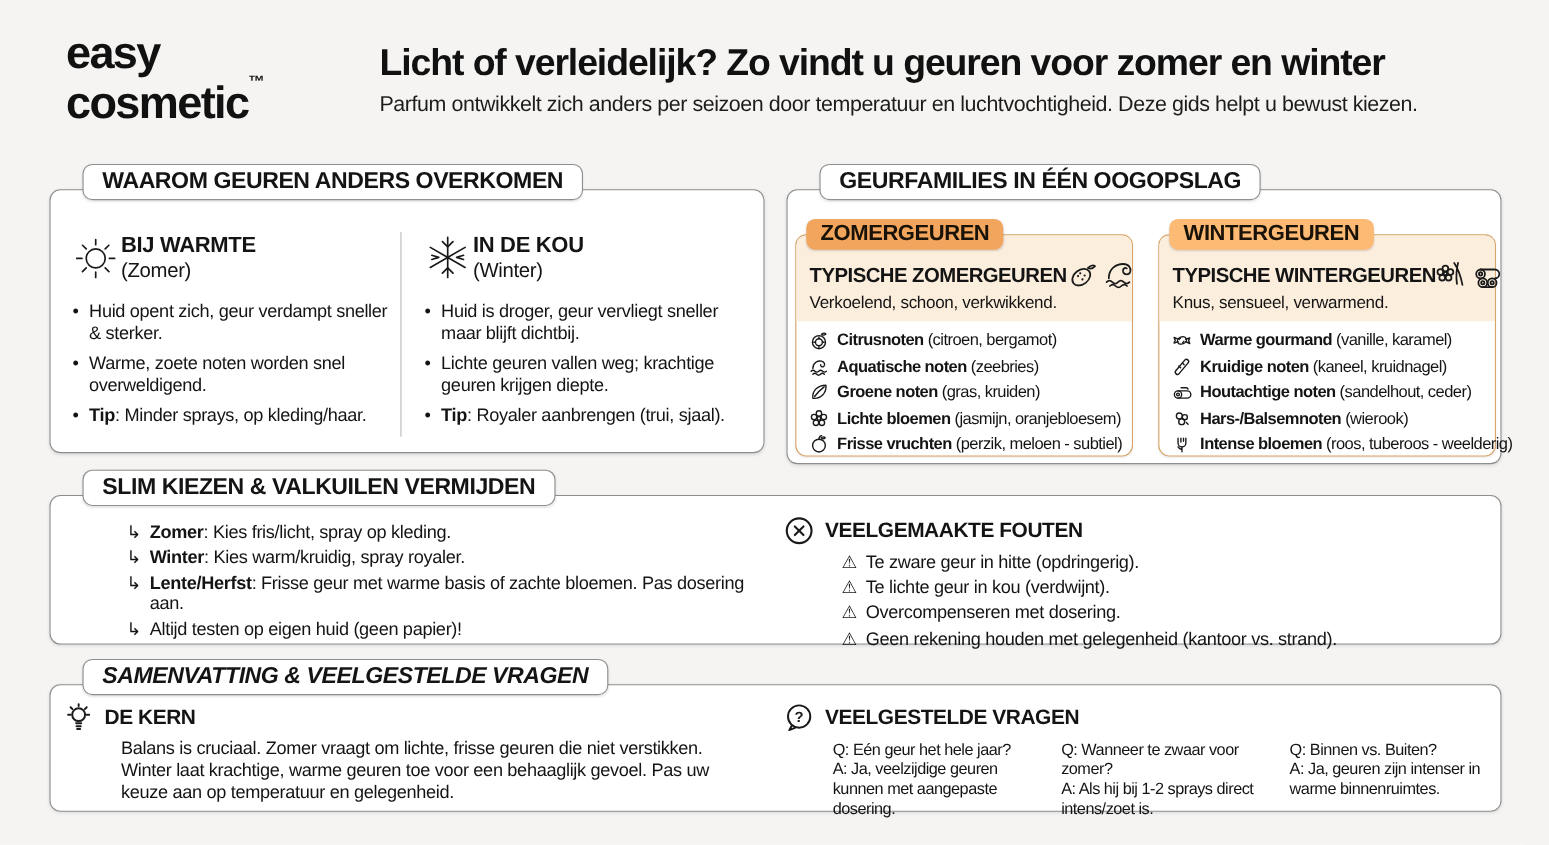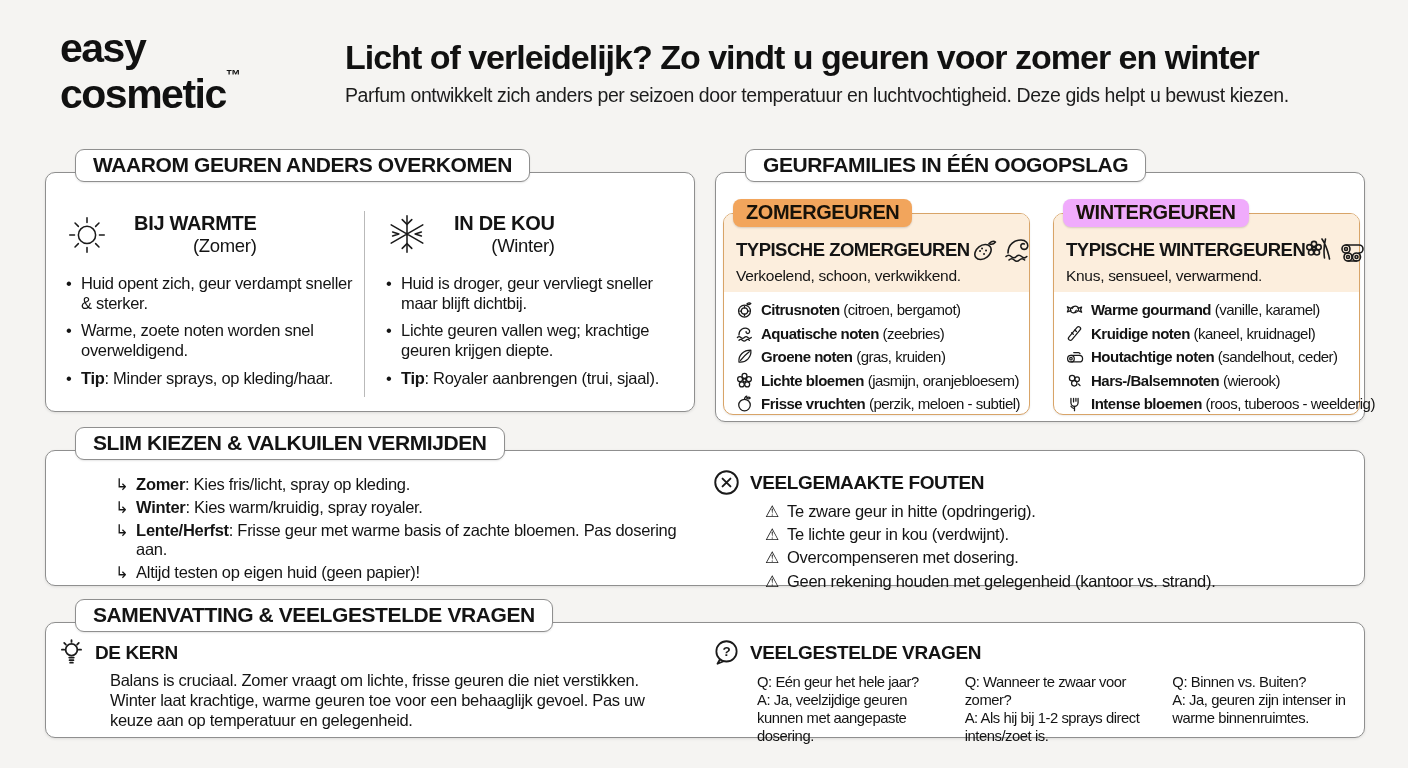--- a/index.html
+++ b/index.html
@@ -13,21 +13,21 @@
   .subtitle{position:absolute;left:345px;top:84px;width:1010px;font-size:19.5px;letter-spacing:-.4px;color:#1c1c1c;white-space:nowrap;}
 
   
   .box{position:absolute;background:#fff;border:1.5px solid #8f8f8f;border-radius:10px;box-shadow:0 1px 3px rgba(0,0,0,.10);}
   .pill{position:absolute;background:#fff;border:1.5px solid #8f8f8f;border-radius:9px;padding:3px 17px 4px;font-weight:bold;font-size:21px;letter-spacing:-.4px;z-index:4;box-shadow:0 1px 2px rgba(0,0,0,.10);white-space:nowrap;}
 
   svg.ic{stroke:#1a1a1a;fill:none;stroke-width:1.6;stroke-linecap:round;stroke-linejoin:round;flex:none;}
 
   
   .why-col{position:absolute;top:38px;width:290px;}
-  .why-head{display:flex;align-items:center;gap:24px;text-align:right;}
+  .why-head{display:flex;align-items:center;gap:0;}
   .why-titles .t1{font-weight:bold;font-size:20px;letter-spacing:-.3px;}
   .why-titles .t2{font-size:18.5px;letter-spacing:-.3px;}
   .why-list{margin:16px 0 0;padding:0;list-style:none;}
   .why-list li{position:relative;padding-left:17px;font-size:16.5px;letter-spacing:-.3px;line-height:1.22;margin-bottom:7px;}
   .why-list li:before{content:"•";position:absolute;left:2px;}
   .vdiv{position:absolute;left:318px;top:38px;bottom:14px;width:1px;background:#b9b9b9;}
   b.lbl{font-weight:bold;}
 
   
   .fam-card{position:absolute;top:40px;width:305px;height:200px;background:#fff;border:1.5px solid #d8a468;border-radius:10px;box-shadow:0 1px 2px rgba(0,0,0,.08);}
@@ -169,21 +169,21 @@
               <circle cx="12" cy="14" r="7.3"></circle>
               <path d="M12 6.7 C12 4.5 13 3.2 15 2.6"></path>
               <path d="M14.6 5 q3 -2 4.6 0 q-2.2 2.4 -4.6 0"></path>
             </svg>
           <span><b>Frisse vruchten</b><span> (perzik, meloen - subtiel)</span></span>
         </div>
       </div>
     </div>
 
     <div class="fam-card" style="left:337px;">
-      <div class="fam-tab" style="background:#f0abfc;">WINTERGEUREN</div>
+      <div class="fam-tab" style="background:#fdba74;">WINTERGEUREN</div>
       <div class="fam-head">
         <div class="fam-head-row">
           <div class="fam-heading">TYPISCHE WINTERGEUREN</div>
           <div class="fam-icons">
             <svg class="ic" width="28" height="28" viewBox="0 0 28 28">
               <circle cx="9" cy="8" r="2.6"></circle>
                 <circle cx="13.6" cy="11.2" r="2.6"></circle>
                 <circle cx="11.9" cy="16.4" r="2.6"></circle>
                 <circle cx="6.1" cy="16.4" r="2.6"></circle>
                 <circle cx="4.4" cy="11.2" r="2.6"></circle>
@@ -297,21 +297,21 @@
             <span>Overcompenseren met dosering.</span>
           </li>
         <li>
             <span class="glyph">⚠</span>
             <span>Geen rekening houden met gelegenheid (kantoor vs. strand).</span>
           </li>
       </ul>
     </div>
   </div>
 
-  <div class="pill" style="left:75px;top:599px;">SAMENVATTING &amp; VEELGESTELDE VRAGEN</div>
+  <div class="pill" style="left:75px;top:599px;font-style:italic;">SAMENVATTING &amp; VEELGESTELDE VRAGEN</div>
   <div class="box" style="left:45px;top:622px;width:1318px;height:114px;">
 
     <div style="position:absolute;left:12px;top:16px;width:640px;">
       <div class="sub-head">
         <svg class="ic" width="27" height="27" viewBox="0 0 24 24" style="stroke-width:1.6">
           <circle cx="12" cy="9.5" r="5.2"></circle>
           <path d="M10 16.5 h4 M10.3 18.8 h3.4 M10.8 21 h2.4"></path>
           <path d="M3.5 9.5 h2 M18.5 9.5 h2 M5.5 3.5 l1.5 1.5 M18.5 3.5 L17 5 M12 1 v1.6"></path>
         </svg>
         <span class="sub-heading">DE KERN</span>

